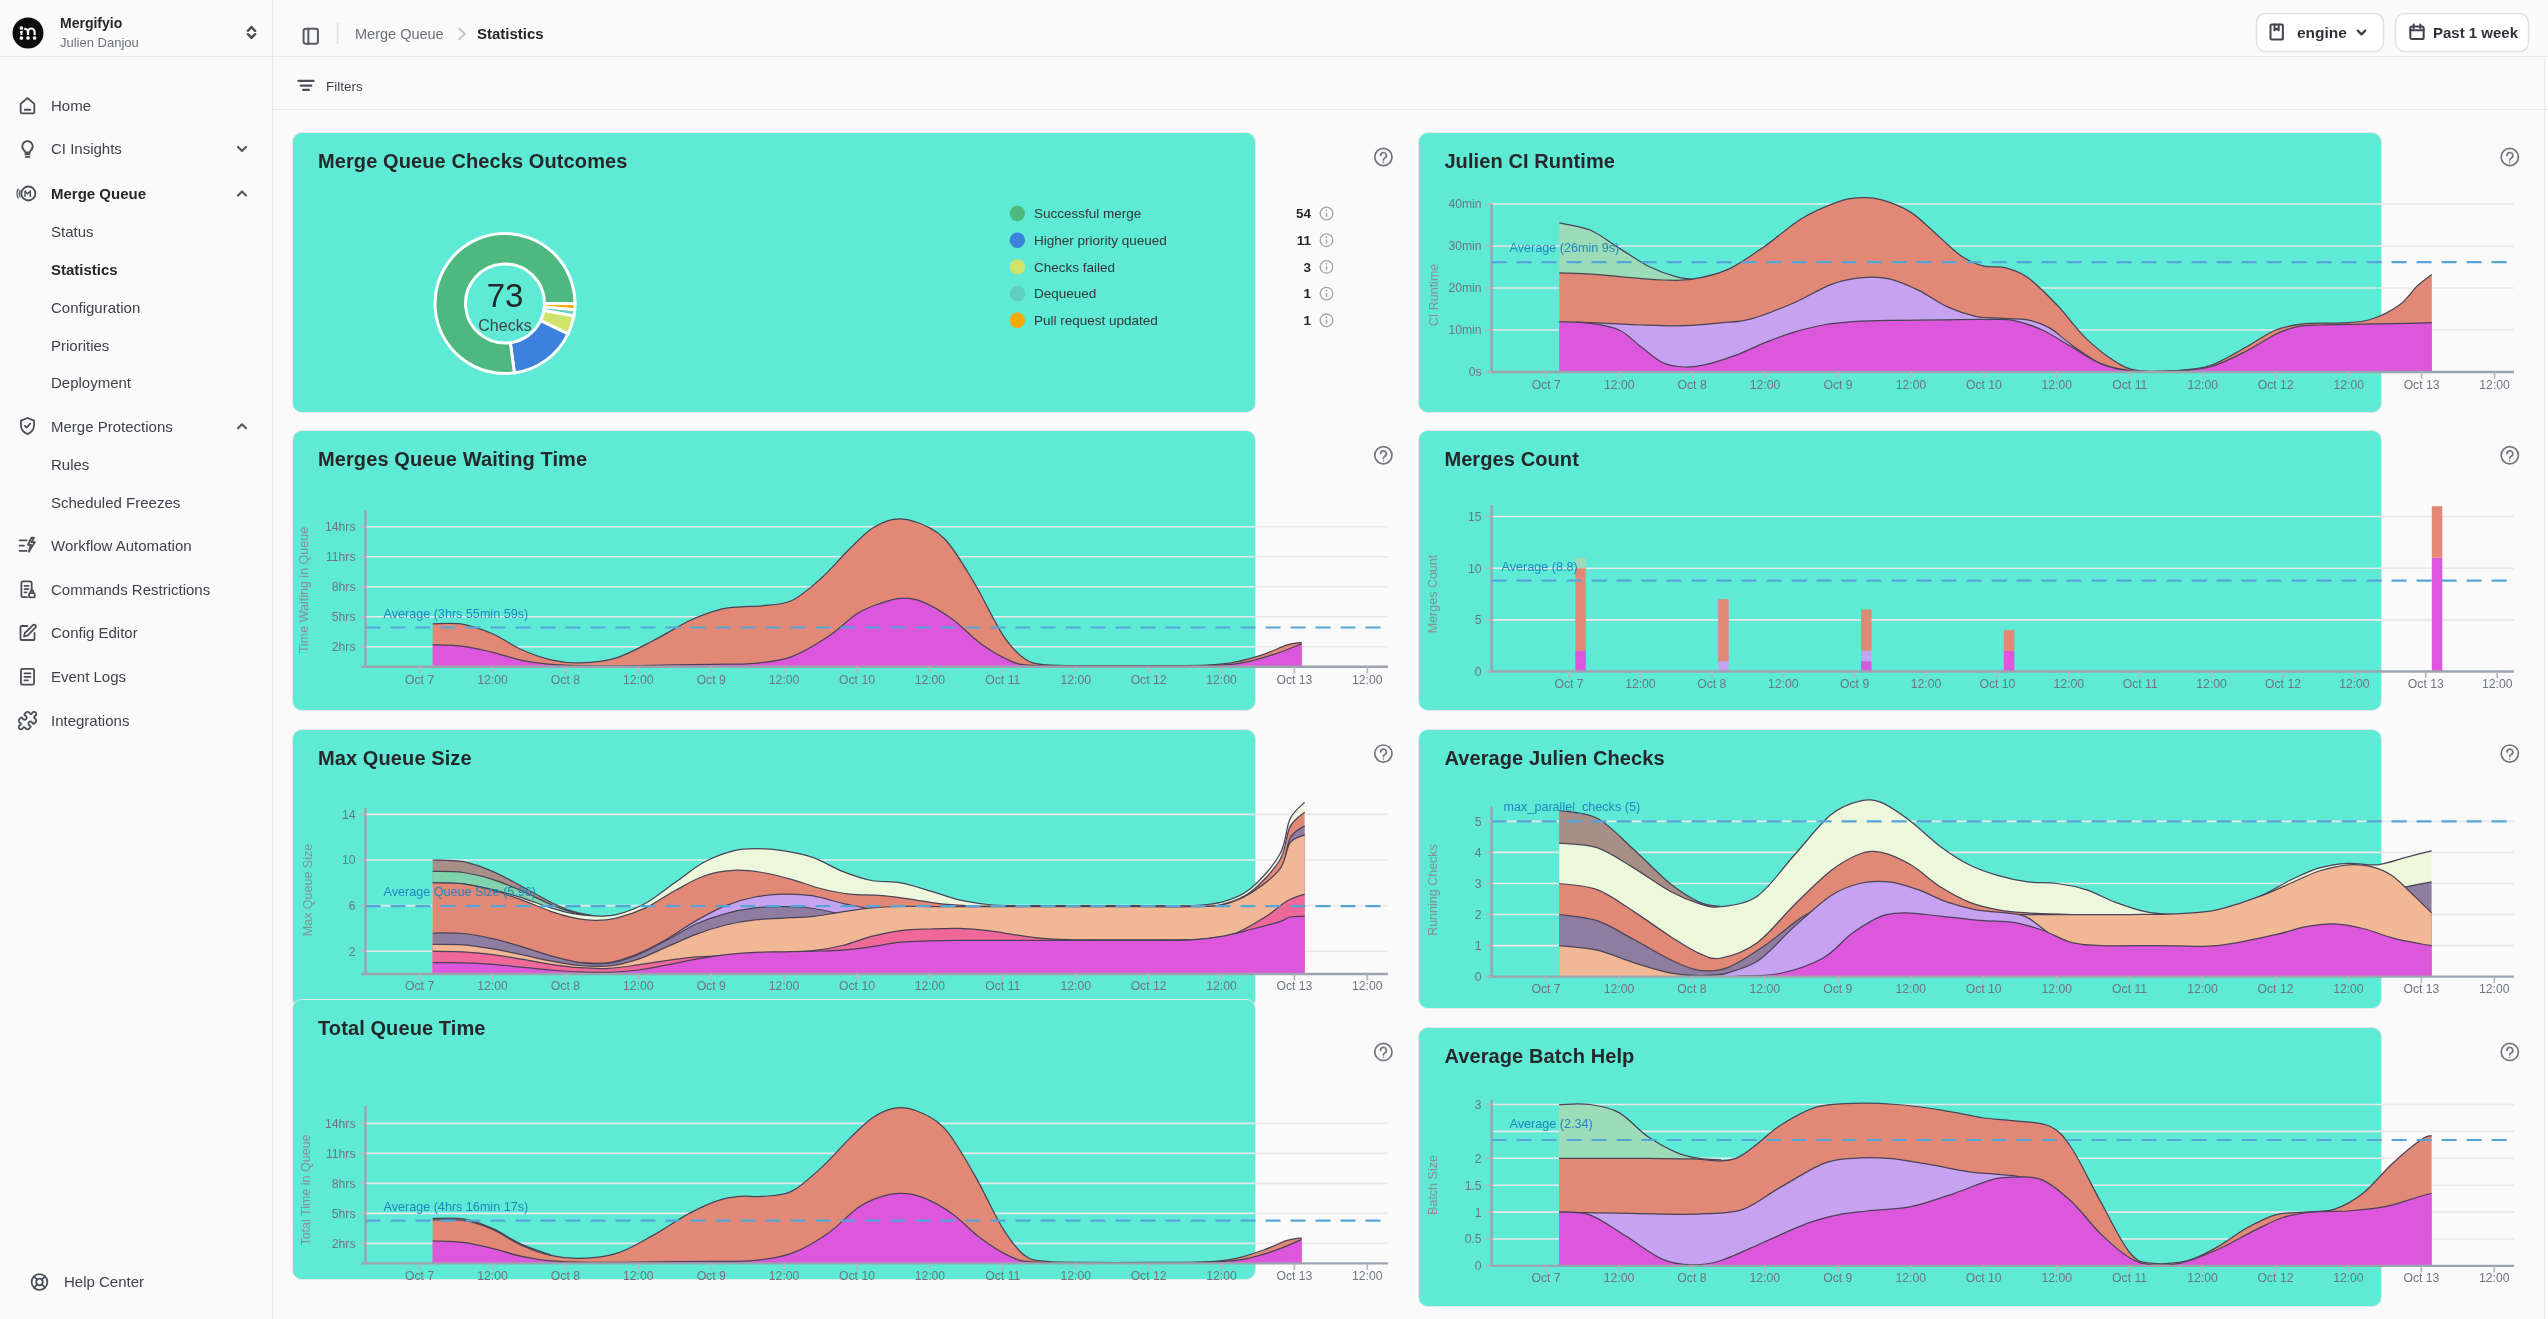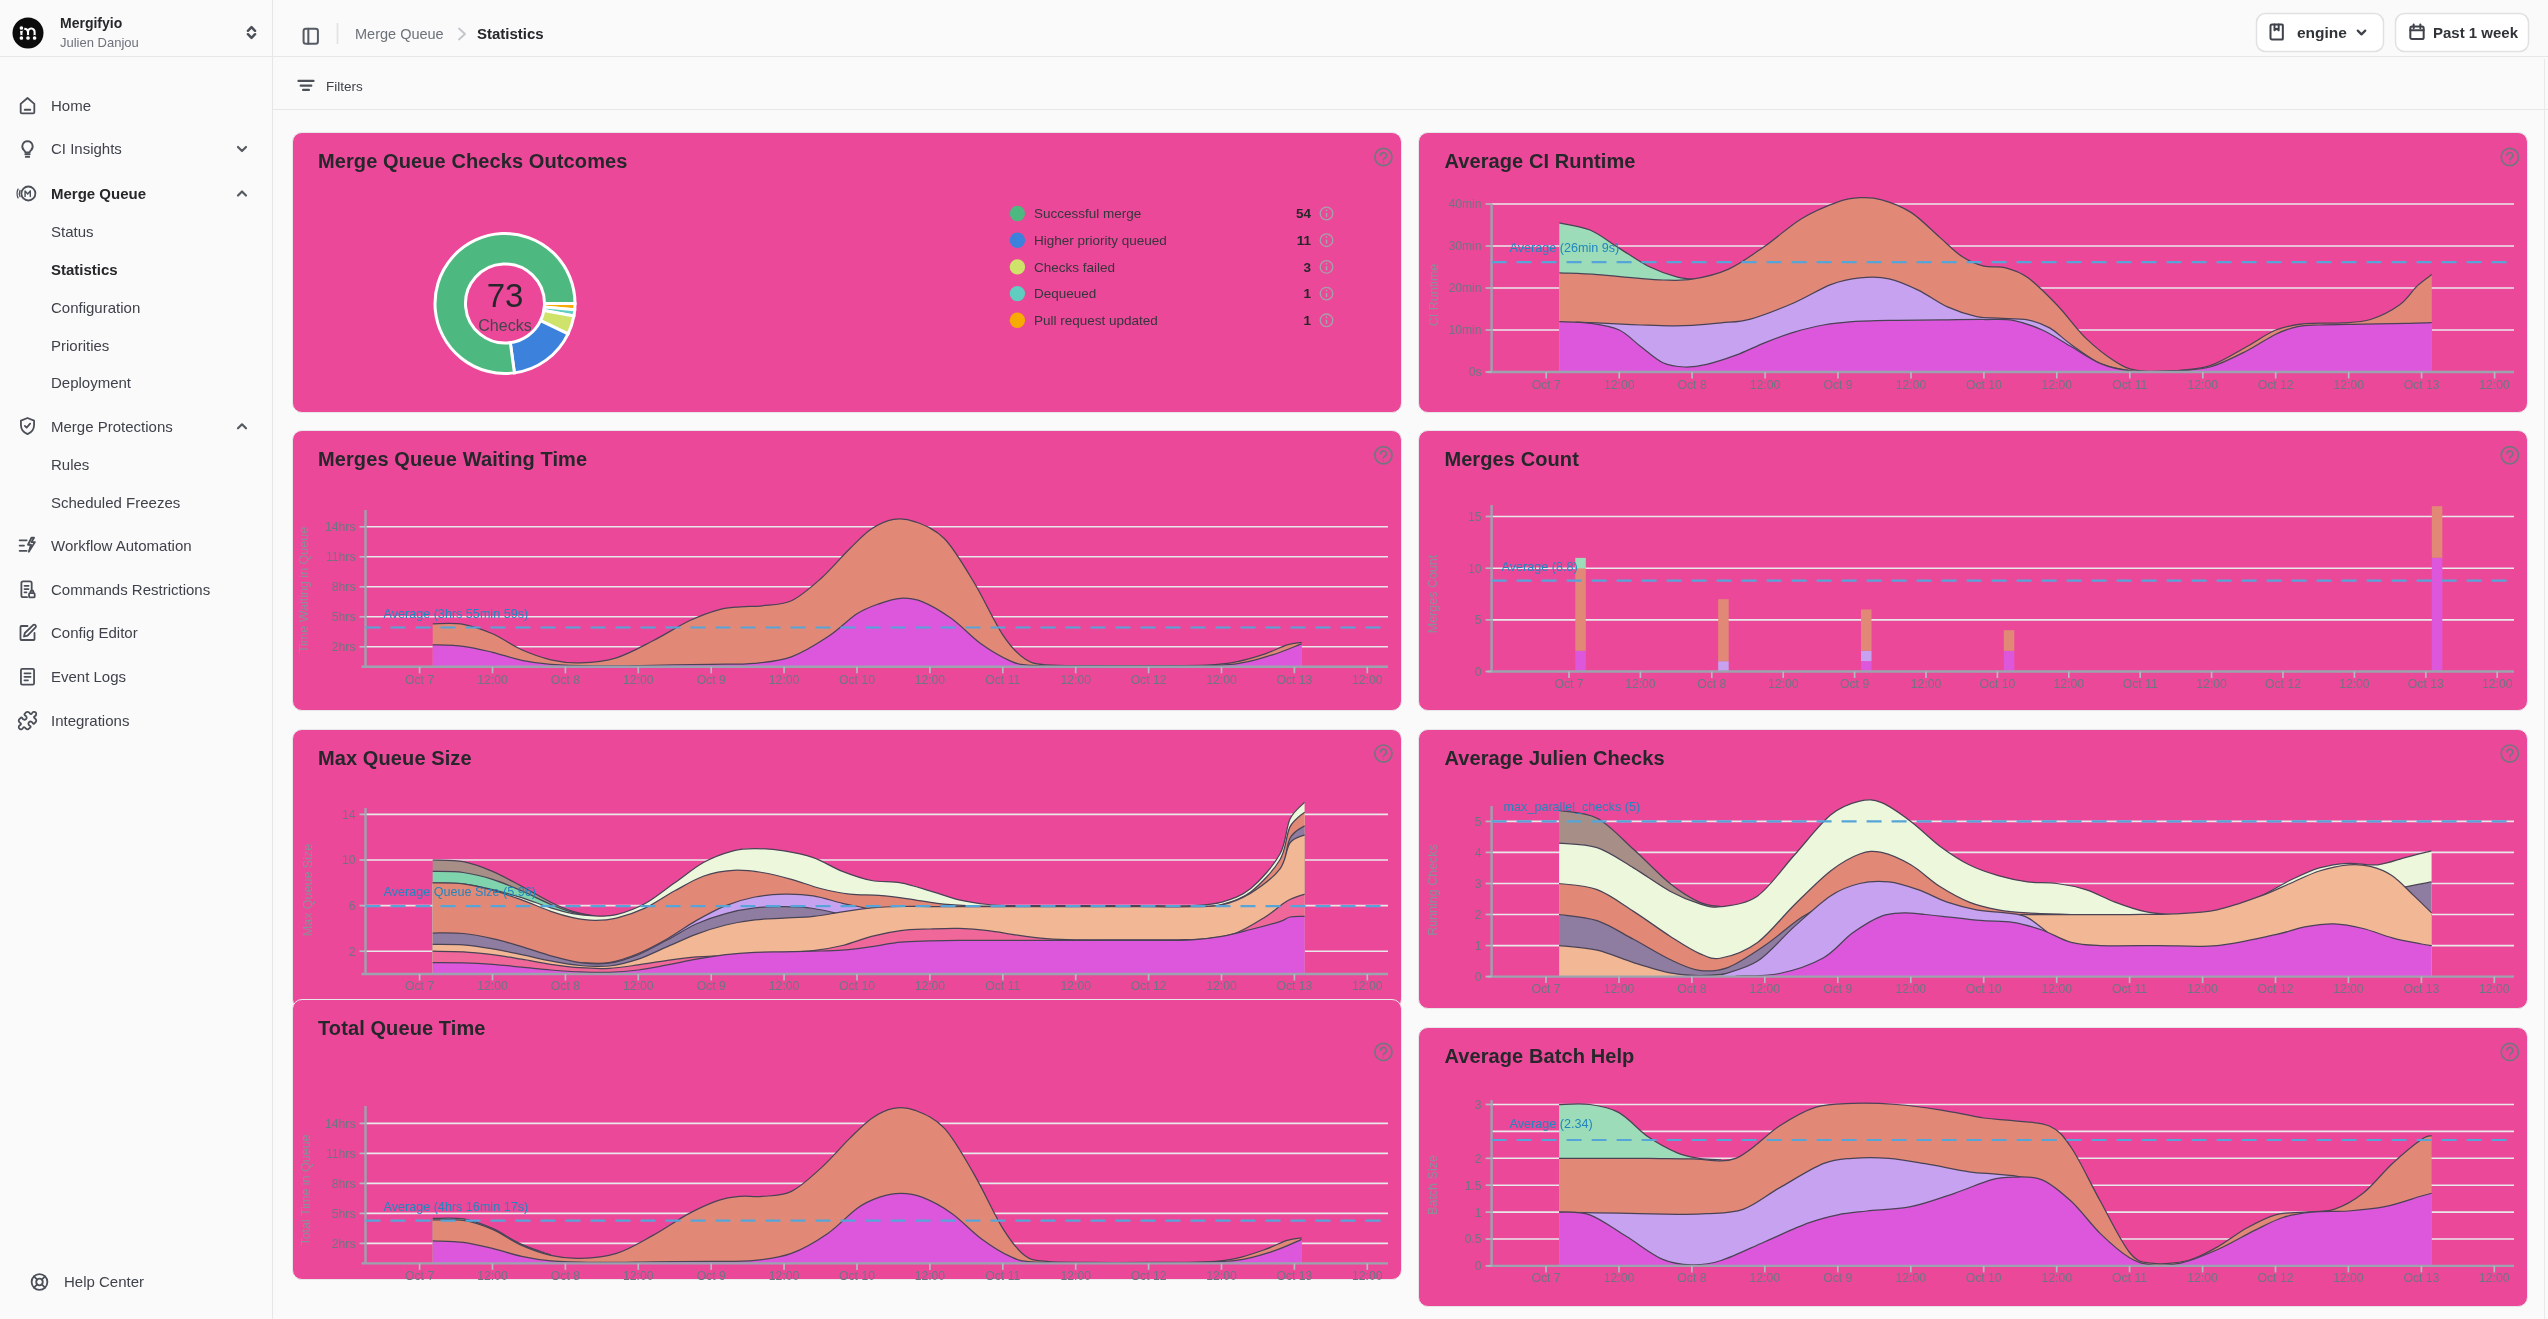--- a/index.html
+++ b/index.html
@@ -4,36 +4,36 @@
 * { margin:0; padding:0; box-sizing:border-box; }
 html,body { width:2548px; height:1319px; overflow:hidden; background:#fafafa;
   font-family:"Liberation Sans", sans-serif; }
 .sidebar { position:absolute; left:0; top:0; width:273px; height:1319px;
   background:#fafafa; border-right:1.5px solid #e7e7e9; }
 .sbtop { position:absolute; left:0; top:0; width:273px; height:57px; border-bottom:1.5px solid #e7e7e9; }
 .header { position:absolute; left:273px; top:0; width:2275px; height:57px;
   background:#fafafa; border-bottom:1.5px solid #e7e7e9; }
 .filters { position:absolute; left:273px; top:58.5px; width:2275px; height:51px;
   background:#fafafa; border-bottom:1.5px solid #e7e7e9; }
-.card { position:absolute; width:1110px; height:280.6px; background:#ec4899;
+.card { position:absolute; width:964px; height:280.6px; background:#5eead4;
   border:1.5px solid #e7e7e9; border-radius:10px; }
 .ctitle { position:absolute; left:25px; top:17px; font-size:20px; font-weight:600; color:#26272b;
   letter-spacing:0.1px; }
 </style></head>
 <body>
 <div class="sidebar">
     <div class="sbtop"></div>
   </div>
 <div class="header"></div>
 <div class="filters"></div>
 <div class="card" style="left:292px;top:132px;">
     <div class="ctitle">Merge Queue Checks Outcomes</div>
   </div>
 <div class="card" style="left:1418.4px;top:132px;">
-    <div class="ctitle">Average CI Runtime</div>
+    <div class="ctitle">Julien CI Runtime</div>
   </div>
 <div class="card" style="left:292px;top:430.3px;">
     <div class="ctitle">Merges Queue Waiting Time</div>
   </div>
 <div class="card" style="left:1418.4px;top:430.3px;">
     <div class="ctitle">Merges Count</div>
   </div>
 <div class="card" style="left:292px;top:728.6px;">
     <div class="ctitle">Max Queue Size</div>
   </div>

